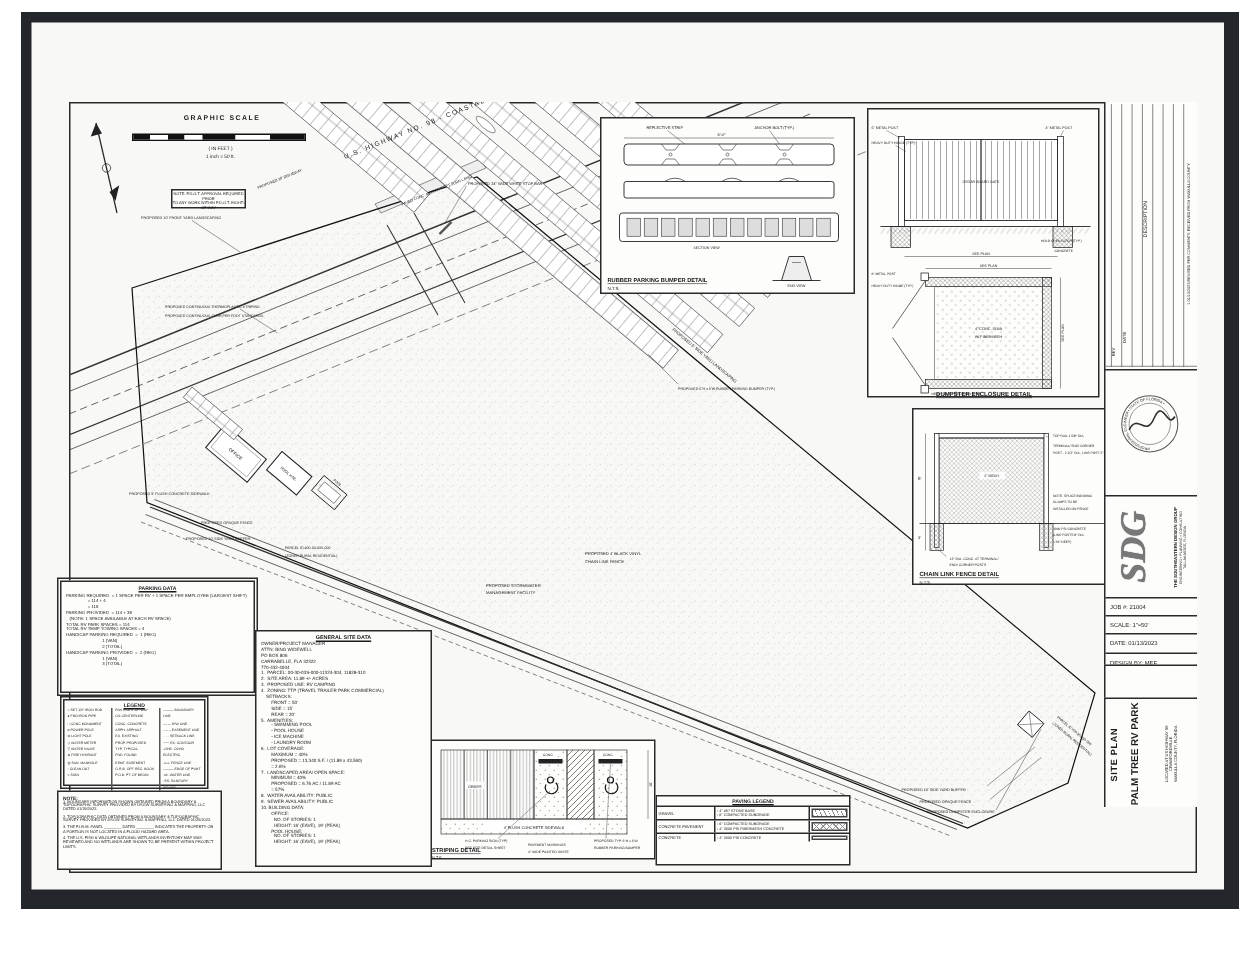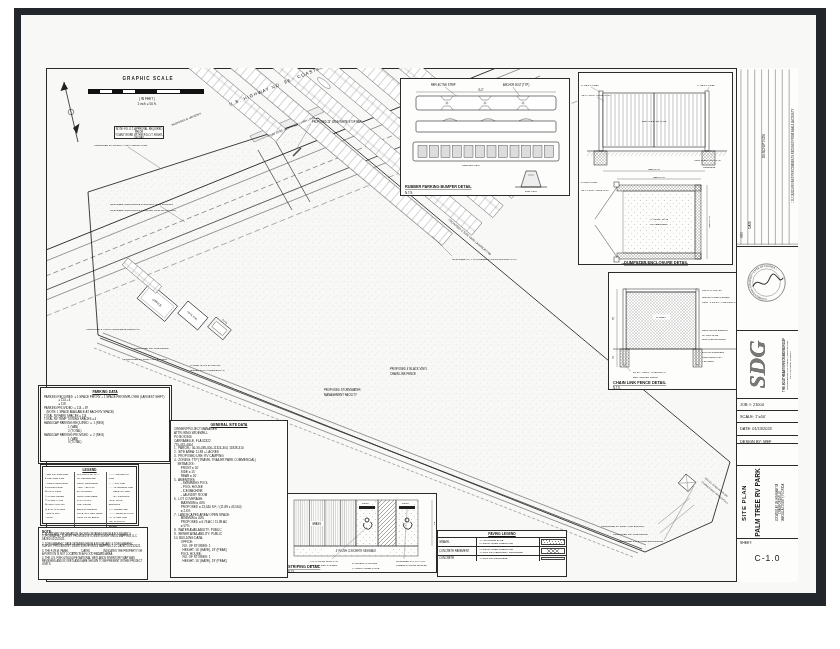--- a/index.html
+++ b/index.html
@@ -586,18 +586,14 @@
     </div>
     <div class="vwrap" style="left:30px;top:0;width:28px;height:73px;">
       <div class="vtext" style="width:70px;">
         <div style="font-size:2.7px;" data-bind="titleblock.loc1">LOCATED AT US HIGHWAY 98</div>
         <div style="font-size:2.7px;" data-bind="titleblock.loc2">CRAWFORDVILLE</div>
         <div style="font-size:2.7px;" data-bind="titleblock.loc3">WAKULLA COUNTY, FLORIDA</div>
       </div>
     </div>
   </div>
 
-  <div class="abs tb" style="left:736px;top:538px;width:62px;height:44px;background:#fdfdfc;border-top:0.8px solid #2a2a2a;box-sizing:border-box;">
-    <div style="font-size:3.4px;padding:2px 0 0 3px;" data-bind="titleblock.sheet_label">SHEET:</div>
-    <div style="font-size:8.5px;letter-spacing:1px;text-align:center;margin-top:8px;" data-bind="titleblock.sheet_number">C-1.0</div>
-  </div>
 
 </div>
 
 </body></html>

